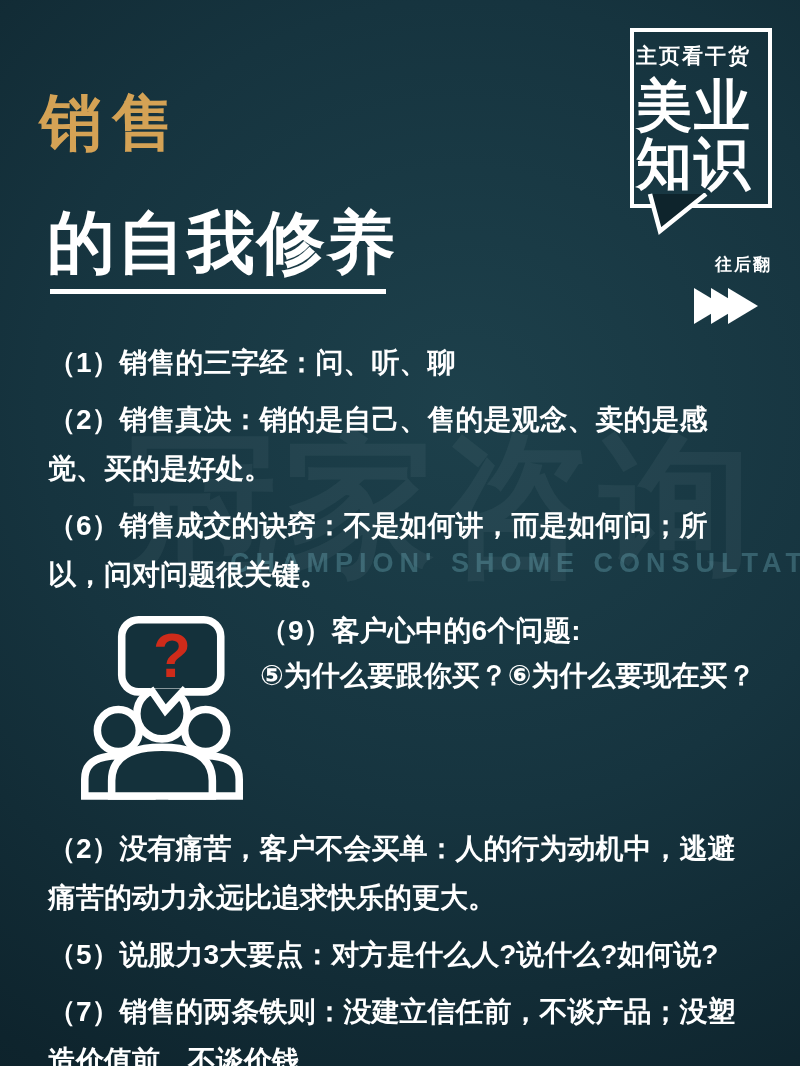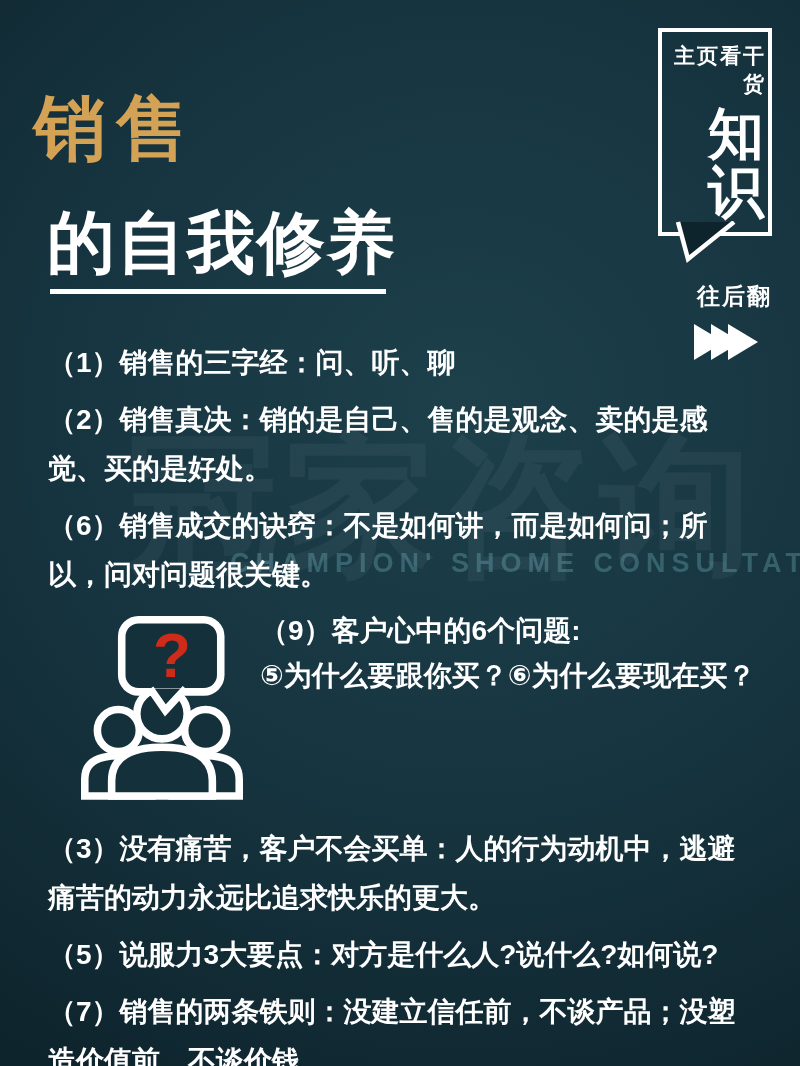--- a/index.html
+++ b/index.html
@@ -6,44 +6,44 @@
   .poster{
     position:relative;
     width:800px;height:1066px;
     overflow:hidden;
     background:radial-gradient(140% 100% at 58% 38%, #1d404b 0%, #16343f 38%, #0e242d 72%, #0a1c23 100%);
     font-family:"Liberation Sans","DejaVu Sans",sans-serif;
     color:#ffffff;font-weight:700;
   }
   
   .title-accent{
-    position:absolute;left:34px;top:92px;
-    font-size:72px;letter-spacing:10px;line-height:1;
+    position:absolute;left:40px;top:92px;
+    font-size:62px;letter-spacing:10px;line-height:1;
     color:#d4a255;
   }
   .title-rest{
     position:absolute;left:47px;top:208px;
     font-size:68px;letter-spacing:2px;line-height:1;
     color:#ffffff;
   }
   .title-underline{
     position:absolute;left:50px;top:289px;
     width:336px;height:5px;background:#ffffff;
   }
   
   .badge{position:absolute;top:28px;right:28px;width:146px;}
   .badge-box{
-    box-sizing:border-box;width:114px;margin-left:auto;
+    box-sizing:border-box;width:142px;margin-left:auto;
     border:4px solid #ffffff;
-    padding:10px 2px 12px;text-align:right;position:relative;
+    padding:10px 2px 12px;text-align:left;position:relative;
   }
   .badge-tagline{font-size:21px;letter-spacing:2px;margin-bottom:7px;}
   .badge-word{font-size:56px;line-height:1.03;letter-spacing:2px;}
   .badge-tail{position:absolute;left:12px;bottom:-35px;}
-  .flip-note{margin-top:46px;text-align:right;font-size:23px;line-height:1.28;letter-spacing:2px;}
+  .flip-note{margin-top:46px;text-align:right;font-size:17px;line-height:1.28;letter-spacing:2px;}
   .arrows{margin-top:10px;text-align:right;}
   
   .wm-cn{
     position:absolute;left:126px;top:404px;
     font-size:152px;letter-spacing:6px;white-space:nowrap;
     color:rgba(215,240,245,0.055);z-index:1;text-align:right;
   }
   .wm-en{
     position:absolute;left:230px;top:548px;
     font-size:27px;letter-spacing:6px;white-space:nowrap;
@@ -69,20 +69,21 @@
   <div class="wm-cn">冠家咨询</div>
   <div class="wm-en">CHAMPION' SHOME CONSULTATION</div>
 
   <div class="title-accent">销售</div>
   <div class="title-rest">的自我修养</div>
   <div class="title-underline"></div>
 
   <div class="badge">
     <div class="badge-box">
       <div class="badge-tagline">主页看干货</div>
+      <div class="badge-word">美业</div>
       <div class="badge-word">知识</div>
       <span class="badge-tail">
         <svg width="68" height="42" viewBox="0 0 68 42">
           <path d="M60,1 L14,38 L4,1" fill="#0e242c" stroke="#ffffff" stroke-width="4.5"></path>
         </svg>
       </span>
     </div>
     <div class="flip-note">
       <span class="item4-line">往后翻</span>
     </div>
@@ -117,18 +118,18 @@
           <path d="M128,90 L104,116 L86,90" fill="#14313b" stroke="#ffffff" stroke-width="9"></path>
           <text x="112" y="76" text-anchor="middle" font-size="74" font-weight="bold" fill="#cf2b1a">?</text>
         </svg>
       </div>
       <div class="item4-text">
         <span class="item4-line">（9）客户心中的6个问题:</span>
         <span class="item4-line">⑤为什么要跟你买？⑥为什么要现在买？</span>
       </div>
     </div>
 
-    <div class="item">（3）没有痛苦，客户不会买单：人的行为动机中，逃避痛苦的动力永远比追求快乐的更大。</div>
+    <div class="item">（2）没有痛苦，客户不会买单：人的行为动机中，逃避痛苦的动力永远比追求快乐的更大。</div>
     <div class="item">（5）说服力3大要点：对方是什么人?说什么?如何说?</div>
     <div class="item">（7）销售的两条铁则：没建立信任前，不谈产品；没塑造价值前，不谈价钱。</div>
   </div>
 
 </div>
 
 </body></html>

